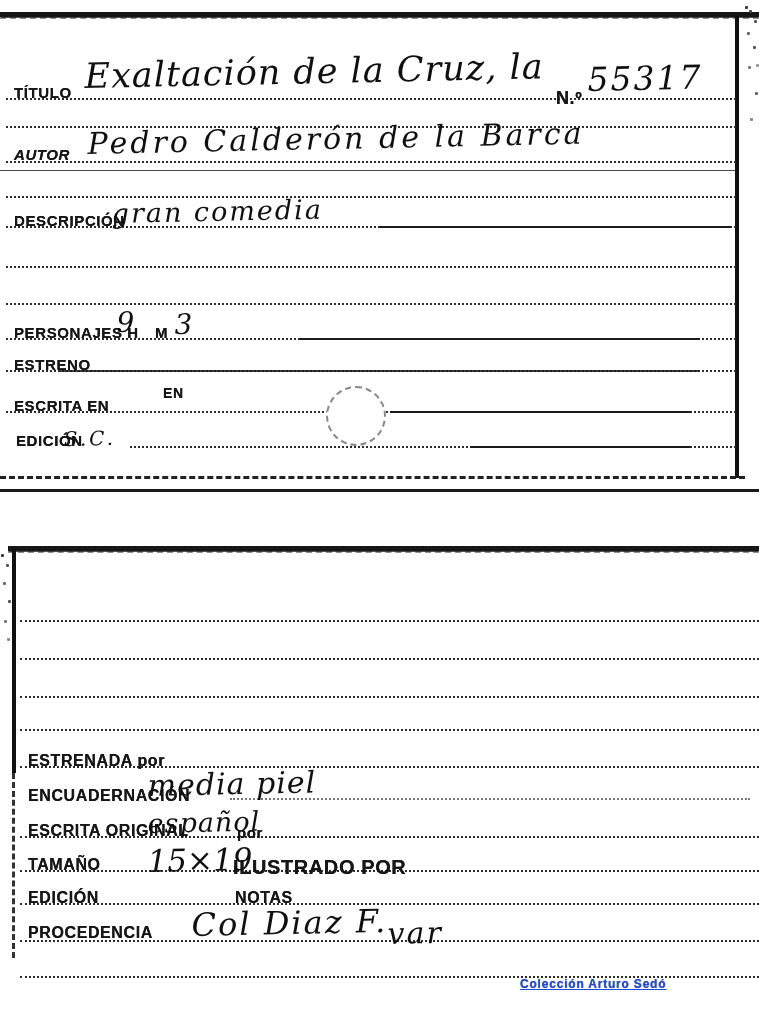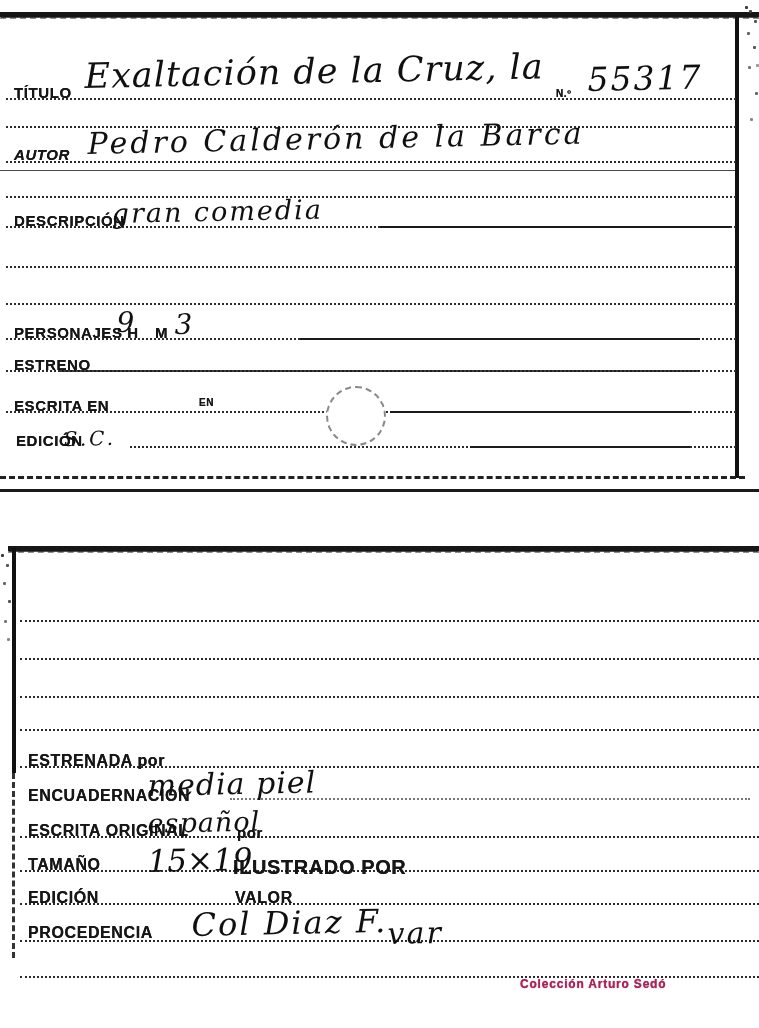--- a/index.html
+++ b/index.html
@@ -26,21 +26,21 @@
   .vline{position:absolute;background:#111;}
   .vdash{position:absolute;width:0;border-left:3px dashed #333;}
   .roughbar{position:absolute;background:#161616;box-shadow:0 2px 0 -1px #555;}
   .punch{
     position:absolute;border-radius:50%;background:#fff;
     border:2px dashed rgba(40,40,40,.55);
   }
   .speck{position:absolute;width:3px;height:3px;background:#3a3a3a;border-radius:1px;}
   .footer-credit{
     position:absolute;font-weight:700;font-size:12px;letter-spacing:.8px;
-    color:#be185d;text-shadow:0 0 1px #555;white-space:nowrap;
+    color:#1d4ed8;text-shadow:0 0 1px #555;white-space:nowrap;text-decoration:underline;
   }
 </style>
 </head>
 <body>
 
 <div class="abs" style="left:0;top:0;width:759px;height:495px;">
 
   <div class="roughbar" style="left:0;top:12px;width:759px;height:5px;"></div>
   <div class="dashline" style="left:0;top:17px;width:759px;border-bottom-width:2px;opacity:.5;"></div>
 
@@ -60,28 +60,28 @@
   <div class="dotline" style="left:6px;top:370px;width:730px;"></div>
   <div class="solidline" style="left:60px;top:370px;width:640px;height:2px;opacity:.85;"></div>
   <div class="dotline" style="left:6px;top:411px;width:730px;"></div>
   <div class="solidline" style="left:390px;top:411px;width:300px;height:2px;"></div>
   <div class="dotline" style="left:130px;top:446px;width:606px;"></div>
   <div class="solidline" style="left:470px;top:446px;width:220px;height:2px;"></div>
 
   <div class="punch" style="left:326px;top:386px;width:56px;height:56px;"></div>
 
   <div class="lbl" style="left:14px;top:84px;font-size:15px;">TÍTULO</div>
-  <div class="lbl" style="left:556px;top:88px;font-size:10px;">N.º</div>
+  <div class="lbl" style="left:556px;top:88px;font-size:18px;">N.º</div>
   <div class="lbl" style="left:14px;top:146px;font-size:15px;font-style:italic;">AUTOR</div>
   <div class="lbl" style="left:14px;top:212px;font-size:15px;">DESCRIPCIÓN</div>
   <div class="lbl" style="left:14px;top:324px;font-size:15px;">PERSONAJES H</div>
   <div class="lbl" style="left:155px;top:324px;font-size:15px;">M</div>
   <div class="lbl" style="left:14px;top:356px;font-size:15px;">ESTRENO</div>
   <div class="lbl" style="left:14px;top:397px;font-size:15px;">ESCRITA EN</div>
-  <div class="lbl" style="left:163px;top:397px;font-size:10px;margin-left:36px;">EN</div>
+  <div class="lbl" style="left:163px;top:385px;font-size:14px;">EN</div>
   <div class="lbl" style="left:16px;top:432px;font-size:15px;">EDICIÓN</div>
 
   <div class="hw" style="left:85px;top:56px;font-size:35px;letter-spacing:1px;">Exaltación de la Cruz, la</div>
   <div class="hw" style="left:588px;top:60px;font-size:33px;letter-spacing:2px;">55317</div>
   <div class="hw" style="left:88px;top:126px;font-size:30px;letter-spacing:3px;">Pedro Calderón de la Barca</div>
   <div class="hw" style="left:112px;top:198px;font-size:27px;letter-spacing:2px;">gran comedia</div>
   <div class="hw" style="left:117px;top:306px;font-size:28px;">9</div>
   <div class="hw" style="left:175px;top:308px;font-size:28px;">3</div>
   <div class="hw" style="left:64px;top:427px;font-size:20px;letter-spacing:3px;">S.C.</div>
 
@@ -114,21 +114,21 @@
   <div class="dotline" style="left:20px;top:400px;width:739px;"></div>
   <div class="dotline" style="left:20px;top:436px;width:739px;"></div>
 
   <div class="lbl" style="left:28px;top:212px;font-size:16px;">ESTRENADA por</div>
   <div class="lbl" style="left:28px;top:247px;font-size:16px;">ENCUADERNACIÓN</div>
   <div class="lbl" style="left:28px;top:282px;font-size:16px;">ESCRITA ORIGINAL</div>
   <div class="lbl" style="left:237px;top:284px;font-size:15px;font-weight:700;text-transform:none;">por</div>
   <div class="lbl" style="left:28px;top:316px;font-size:16px;">TAMAÑO</div>
   <div class="lbl" style="left:233px;top:316px;font-size:20px;">ILUSTRADO POR</div>
   <div class="lbl" style="left:28px;top:349px;font-size:16px;">EDICIÓN</div>
-  <div class="lbl" style="left:235px;top:349px;font-size:16px;">VALOR</div>
+  <div class="lbl" style="left:235px;top:349px;font-size:16px;">NOTAS</div>
   <div class="lbl" style="left:28px;top:384px;font-size:16px;">PROCEDENCIA</div>
 
   <div class="hw" style="left:148px;top:228px;font-size:30px;letter-spacing:1px;">media piel</div>
   <div class="hw" style="left:148px;top:268px;font-size:27px;letter-spacing:1px;">español</div>
   <div class="hw" style="left:148px;top:303px;font-size:31px;">15×19</div>
   <div class="hw" style="left:192px;top:366px;font-size:32px;letter-spacing:2px;">Col Diaz F.</div>
   <div class="hw" style="left:388px;top:376px;font-size:30px;letter-spacing:2px;">var</div>
 
   <div class="footer-credit" style="left:520px;top:437px;">Colección Arturo Sedó</div>
 

